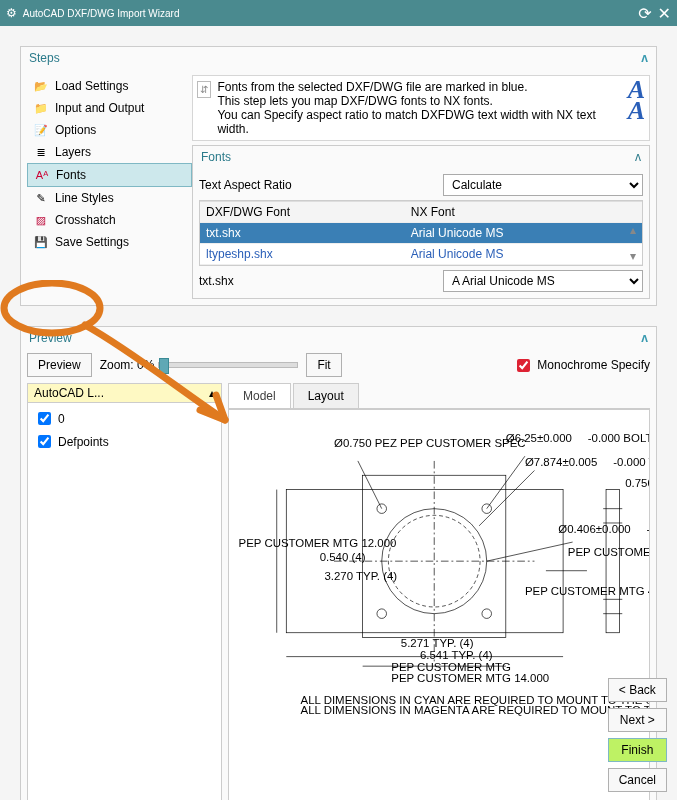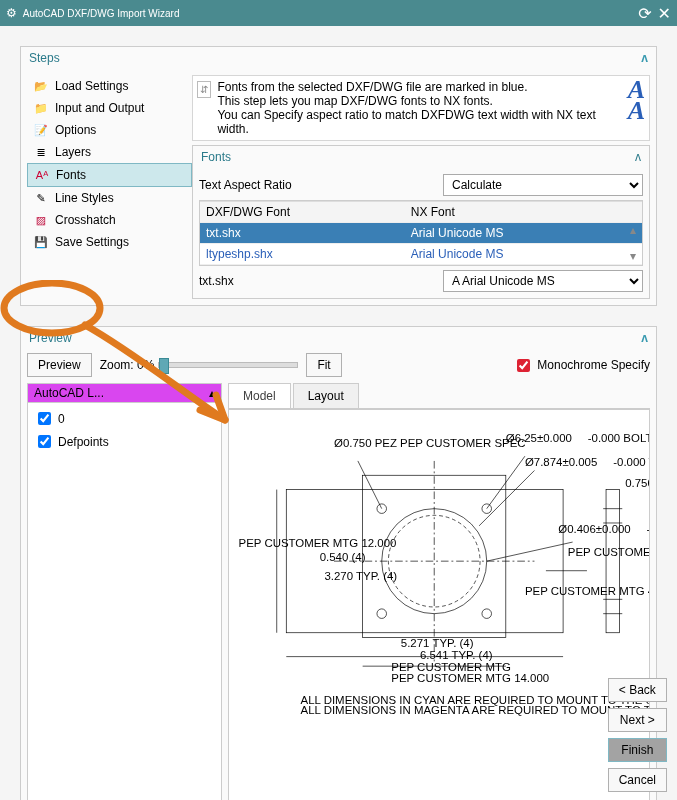--- a/index.html
+++ b/index.html
@@ -31,29 +31,29 @@
   table { width: 100%; border-collapse: collapse; background: #fff; }
   th, td { text-align: left; padding: 3px 6px; border-bottom: 1px solid #eee; font-weight: normal; }
   th { background: #f4f4f4; border-top: 1px solid #ddd; }
   tr.selrow td { background: #3a7fb5; color: #fff; }
   tr.blue td { color: #2a5fb8; }
   .tblwrap { border: 1px solid #ccc; position: relative; }
   .scrollhint { position: absolute; right: 2px; top: 22px; bottom: 2px; width: 10px; display: flex; flex-direction: column; justify-content: space-between; color: #888; font-size: 9px; }
   .prev-body { padding: 4px 6px; }
   .top-row { display: flex; align-items: center; gap: 8px; }
   .btn { border: 1px solid #b0b0b0; background: #f8f8f8; padding: 4px 10px; cursor: pointer; }
-  .btn.primary { background: #a3a3a3; border-color: #7fb8c4; }
+  .btn.primary { background: #bef264; border-color: #7fb8c4; }
   .zoom { display: flex; align-items: center; gap: 4px; }
   .slider { width: 140px; height: 6px; background: #ddd; position: relative; border: 1px solid #bbb; }
   .slider .thumb { position: absolute; left: 0; top: -5px; width: 10px; height: 16px; background: #5fa8b5; border: 1px solid #3a8a95; }
   .chk { display: flex; align-items: center; gap: 4px; }
   .chk input { accent-color: #d23; }
   .lower { display: flex; gap: 6px; margin-top: 6px; }
   .layer-panel { width: 195px; border: 1px solid #ccc; background: #fff; }
-  .layer-head { display: flex; align-items: center; justify-content: space-between; background: #d946ef; padding: 2px 6px; border-bottom: 1px solid #ccc; }
+  .layer-head { display: flex; align-items: center; justify-content: space-between; background: #fef9c3; padding: 2px 6px; border-bottom: 1px solid #ccc; }
   .layer-list { padding: 4px; height: 380px; overflow: auto; }
   .layer-item { display: flex; align-items: center; gap: 4px; padding: 2px 2px; }
   .tabs { display: flex; border-bottom: 1px solid #ccc; }
   .tab { padding: 5px 14px; border: 1px solid #ccc; border-bottom: none; background: #f0f0f0; margin-right: 2px; cursor: pointer; }
   .tab.active { background: #fff; color: #404040; }
   .canvas { border: 1px solid #ccc; background: #fff; height: 395px; position: relative; overflow: hidden; }
   .drawing { width: 100%; height: 100%; }
   .footer { position: absolute; right: 10px; bottom: 8px; display: flex; gap: 6px; flex-direction: column; }
   
   .annot { position: absolute; pointer-events: none; z-index: 50; }

